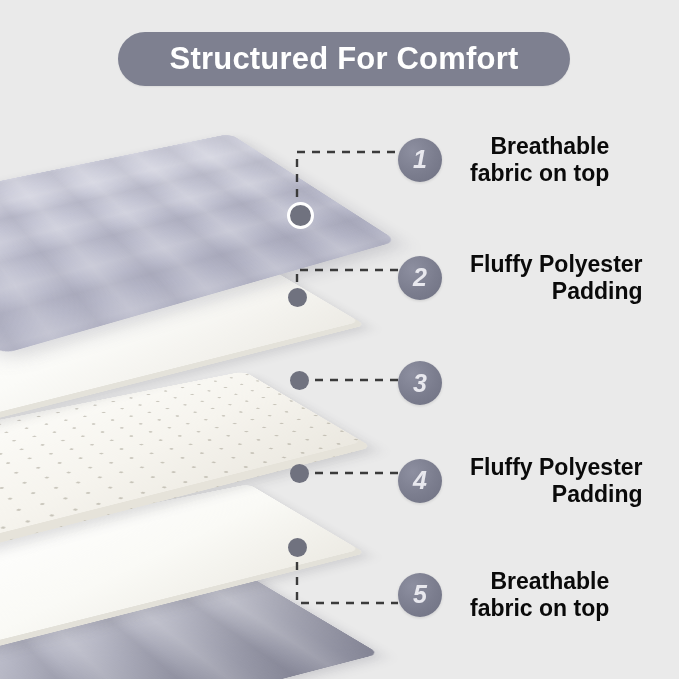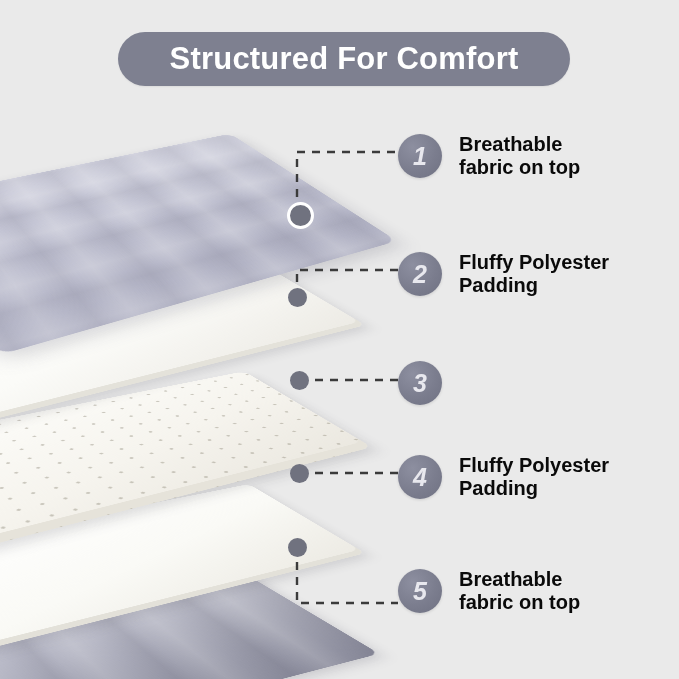--- a/index.html
+++ b/index.html
@@ -214,27 +214,28 @@
   }
   .badge-num {
     color: #e8e8ee;
     font-size: 25px;
     font-weight: bold;
     font-style: italic;
     line-height: 1;
     font-family: "Liberation Sans", sans-serif;
   }
   .callout-label {
-    margin-left: 17px;
+    margin-left: 28px;
     color: #0a0a0a;
-    font-size: 20px;
+    font-size: 23px;
     font-weight: bold;
     line-height: 1.17;
     white-space: pre-line;
     font-family: "Liberation Sans", sans-serif;
+    text-align: right;
   }
 
   
   .anchor-dot {
     position: absolute;
     width: 19px;
     height: 19px;
     border-radius: 50%;
     background: #70727f;
   }

